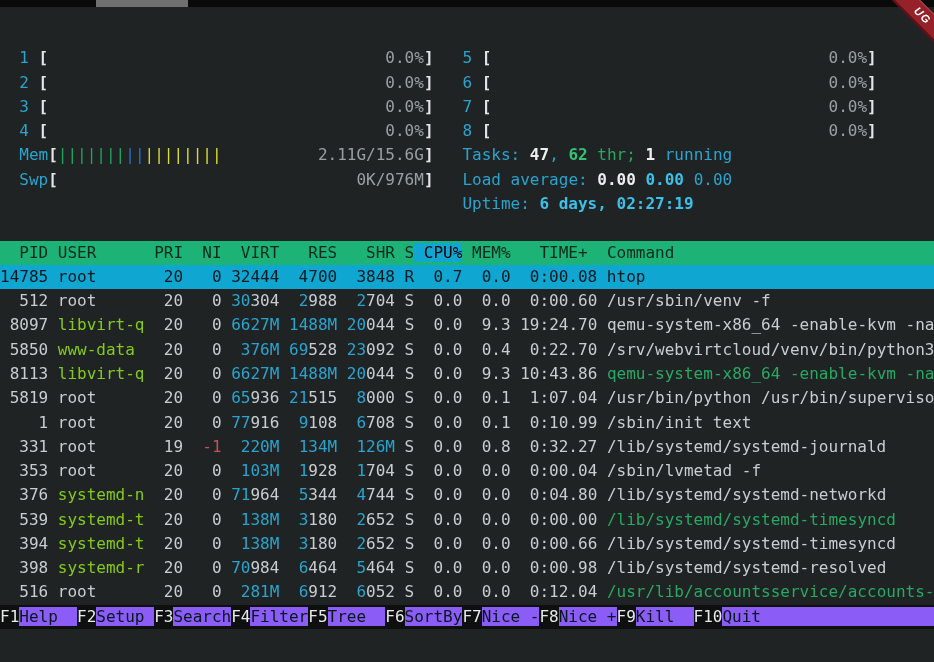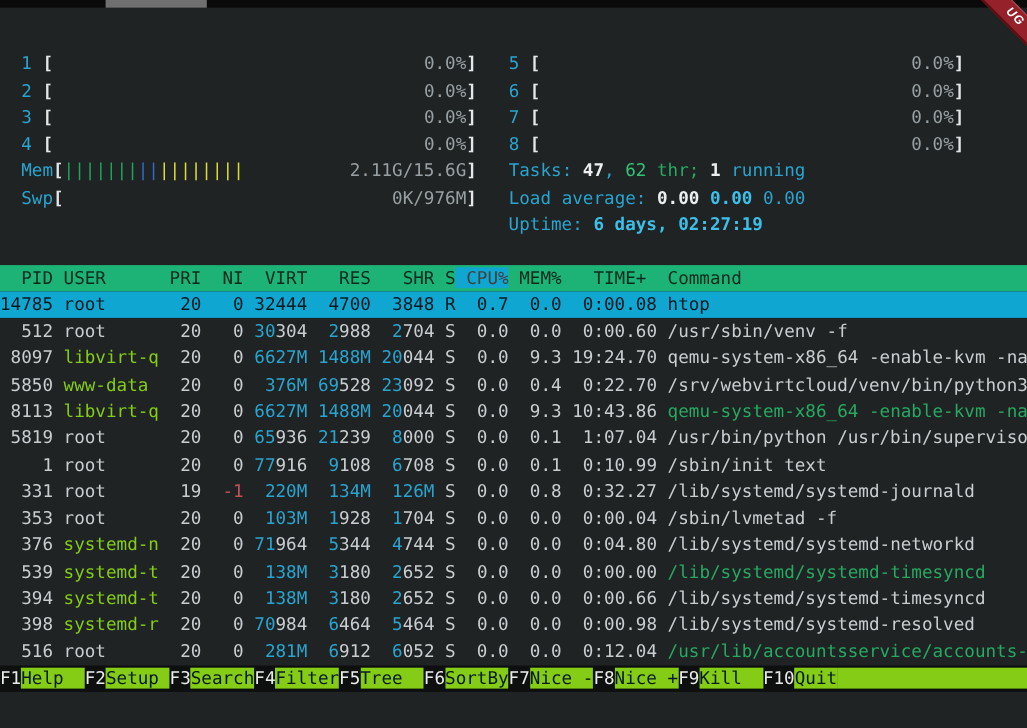--- a/index.html
+++ b/index.html
@@ -14,38 +14,38 @@
     font-size:16px;line-height:24.296px;margin-top:16px;
   }
   .ln{height:24.296px;white-space:pre;}
   .ln span{display:inline;}
   
   .w{color:#c9cdd0}
   .W{color:#eceef0;font-weight:bold}
   .c{color:#2aa4ce}
   .C{color:#3cc0ea;font-weight:bold}
   .g{color:#27a962}
-  .G{color:#32c376;font-weight:normal}
+  .G{color:#32c376;font-weight:bold}
   .d{color:#99a0a3}
   .u{color:#84cc16}
   .r{color:#c35252}
   .b{color:#e3e6e8;font-weight:bold}
   .n{color:#2aa4ce}
   .bgr{color:#1da55c}
   .bbl{color:#2d6ec9}
   .byl{color:#dcdd30}
   
   .ln-header{background:#1db377;color:#0b2a1c}
   .h{color:#0b2a1c}
-  .hs{background:#0fa6d2;color:#404040}
+  .hs{background:#0fa6d2;color:#000000}
   .ln-selected{background:#0fa6d2}
   .s{color:#06191f}
   .ln-keybar{background:#0e0f0f}
   .k{color:#e7e9ea}
-  .K{background:#84cc16;color:#06191f}
+  .K{background:#8b5cf6;color:#06191f}
   
   .strip{position:absolute;top:0;left:0;width:934px;height:7px;background:#0a0a0a;z-index:5}
   .tab{position:absolute;top:0;left:96px;width:92px;height:7px;background:#707070;z-index:6}
   .ribbon{
     position:absolute;top:6px;right:-43px;width:110px;height:17px;line-height:17px;
     transform:rotate(45deg);background:#95222a;
     border-bottom:2px solid #5e0d12;border-top:1px solid #a8484e;
     color:#ffffff;text-align:center;
     font-family:"Liberation Sans","DejaVu Sans",sans-serif;
     font-size:11px;font-weight:bold;font-style:italic;letter-spacing:1px;
@@ -66,21 +66,21 @@
     <div class="ln"><span class="w">  </span><span class="c">Mem</span><span class="b">[</span><span class="bgr">|||||||</span><span class="bbl">||</span><span class="byl">||||||||</span><span class="w">          </span><span class="d">2.11G/15.6G</span><span class="b">]</span><span class="w">   </span><span class="c">Tasks: </span><span class="W">47</span><span class="c">, </span><span class="G">62</span><span class="g"> thr; </span><span class="W">1</span><span class="c"> running</span></div>
     <div class="ln"><span class="w">  </span><span class="c">Swp</span><span class="b">[</span><span class="w">                               </span><span class="d">0K/976M</span><span class="b">]</span><span class="w">   </span><span class="c">Load average: </span><span class="W">0.00</span><span class="w"> </span><span class="C">0.00</span><span class="w"> </span><span class="c">0.00</span></div>
     <div class="ln"><span class="w">                                                </span><span class="c">Uptime: </span><span class="C">6 days, 02:27:19</span></div>
     <div class="ln"></div>
     <div class="ln ln-header"><span class="h">  PID USER      PRI  NI  VIRT   RES   SHR S</span><span class="hs"> CPU%</span><span class="h"> MEM%   TIME+  Command</span></div>
     <div class="ln ln-selected"><span class="s">14785 root       20   0 32444  4700  3848 R  0.7  0.0  0:00.08 htop</span></div>
     <div class="ln"><span class="w">  512 root       20   0 </span><span class="n">30</span><span class="w">304</span><span class="w">  </span><span class="n">2</span><span class="w">988</span><span class="w">  </span><span class="n">2</span><span class="w">704</span><span class="w"> S  0.0  0.0  0:00.60 </span><span class="w">/usr/sbin/venv -f</span></div>
     <div class="ln"><span class="w"> 8097 </span><span class="u">libvirt-q</span><span class="w">  20   0 </span><span class="n">6627M</span><span class="w"> </span><span class="n">1488M</span><span class="w"> </span><span class="n">20</span><span class="w">044</span><span class="w"> S  0.0  9.3 19:24.70 </span><span class="w">qemu-system-x86_64 -enable-kvm -na</span></div>
     <div class="ln"><span class="w"> 5850 </span><span class="u">www-data</span><span class="w">   20   0 </span><span class="w"> </span><span class="n">376M</span><span class="w"> </span><span class="n">69</span><span class="w">528</span><span class="w"> </span><span class="n">23</span><span class="w">092</span><span class="w"> S  0.0  0.4  0:22.70 </span><span class="w">/srv/webvirtcloud/venv/bin/python3</span></div>
     <div class="ln"><span class="w"> 8113 </span><span class="u">libvirt-q</span><span class="w">  20   0 </span><span class="n">6627M</span><span class="w"> </span><span class="n">1488M</span><span class="w"> </span><span class="n">20</span><span class="w">044</span><span class="w"> S  0.0  9.3 10:43.86 </span><span class="g">qemu-system-x86_64 -enable-kvm -na</span></div>
-    <div class="ln"><span class="w"> 5819 root       20   0 </span><span class="n">65</span><span class="w">936</span><span class="w"> </span><span class="n">21</span><span class="w">239</span><span class="w">  </span><span class="n">8</span><span class="w">000</span><span class="w"> S  0.0  0.1  1:07.04 </span><span class="w">/usr/bin/python /usr/bin/superviso</span></div>
+    <div class="ln"><span class="w"> 5819 root       20   0 </span><span class="n">65</span><span class="w">936</span><span class="w"> </span><span class="n">21</span><span class="w">515</span><span class="w">  </span><span class="n">8</span><span class="w">000</span><span class="w"> S  0.0  0.1  1:07.04 </span><span class="w">/usr/bin/python /usr/bin/superviso</span></div>
     <div class="ln"><span class="w">    1 root       20   0 </span><span class="n">77</span><span class="w">916</span><span class="w">  </span><span class="n">9</span><span class="w">108</span><span class="w">  </span><span class="n">6</span><span class="w">708</span><span class="w"> S  0.0  0.1  0:10.99 </span><span class="w">/sbin/init text</span></div>
     <div class="ln"><span class="w">  331 root       19  </span><span class="r">-1</span><span class="w">  </span><span class="n">220M</span><span class="w">  </span><span class="n">134M</span><span class="w">  </span><span class="n">126M</span><span class="w"> S  0.0  0.8  0:32.27 </span><span class="w">/lib/systemd/systemd-journald</span></div>
     <div class="ln"><span class="w">  353 root       20   0 </span><span class="w"> </span><span class="n">103M</span><span class="w">  </span><span class="n">1</span><span class="w">928</span><span class="w">  </span><span class="n">1</span><span class="w">704</span><span class="w"> S  0.0  0.0  0:00.04 </span><span class="w">/sbin/lvmetad -f</span></div>
     <div class="ln"><span class="w">  376 </span><span class="u">systemd-n</span><span class="w">  20   0 </span><span class="n">71</span><span class="w">964</span><span class="w">  </span><span class="n">5</span><span class="w">344</span><span class="w">  </span><span class="n">4</span><span class="w">744</span><span class="w"> S  0.0  0.0  0:04.80 </span><span class="w">/lib/systemd/systemd-networkd</span></div>
     <div class="ln"><span class="w">  539 </span><span class="u">systemd-t</span><span class="w">  20   0 </span><span class="w"> </span><span class="n">138M</span><span class="w">  </span><span class="n">3</span><span class="w">180</span><span class="w">  </span><span class="n">2</span><span class="w">652</span><span class="w"> S  0.0  0.0  0:00.00 </span><span class="g">/lib/systemd/systemd-timesyncd</span></div>
     <div class="ln"><span class="w">  394 </span><span class="u">systemd-t</span><span class="w">  20   0 </span><span class="w"> </span><span class="n">138M</span><span class="w">  </span><span class="n">3</span><span class="w">180</span><span class="w">  </span><span class="n">2</span><span class="w">652</span><span class="w"> S  0.0  0.0  0:00.66 </span><span class="w">/lib/systemd/systemd-timesyncd</span></div>
     <div class="ln"><span class="w">  398 </span><span class="u">systemd-r</span><span class="w">  20   0 </span><span class="n">70</span><span class="w">984</span><span class="w">  </span><span class="n">6</span><span class="w">464</span><span class="w">  </span><span class="n">5</span><span class="w">464</span><span class="w"> S  0.0  0.0  0:00.98 </span><span class="w">/lib/systemd/systemd-resolved</span></div>
     <div class="ln"><span class="w">  516 root       20   0 </span><span class="w"> </span><span class="n">281M</span><span class="w">  </span><span class="n">6</span><span class="w">912</span><span class="w">  </span><span class="n">6</span><span class="w">052</span><span class="w"> S  0.0  0.0  0:12.04 </span><span class="g">/usr/lib/accountsservice/accounts-</span></div>
     <div class="ln ln-keybar"><span class="k">F1</span><span class="K">Help  </span><span class="k">F2</span><span class="K">Setup </span><span class="k">F3</span><span class="K">Search</span><span class="k">F4</span><span class="K">Filter</span><span class="k">F5</span><span class="K">Tree  </span><span class="k">F6</span><span class="K">SortBy</span><span class="k">F7</span><span class="K">Nice -</span><span class="k">F8</span><span class="K">Nice +</span><span class="k">F9</span><span class="K">Kill  </span><span class="k">F10</span><span class="K">Quit</span><span class="K">                  </span></div>
   </div>

